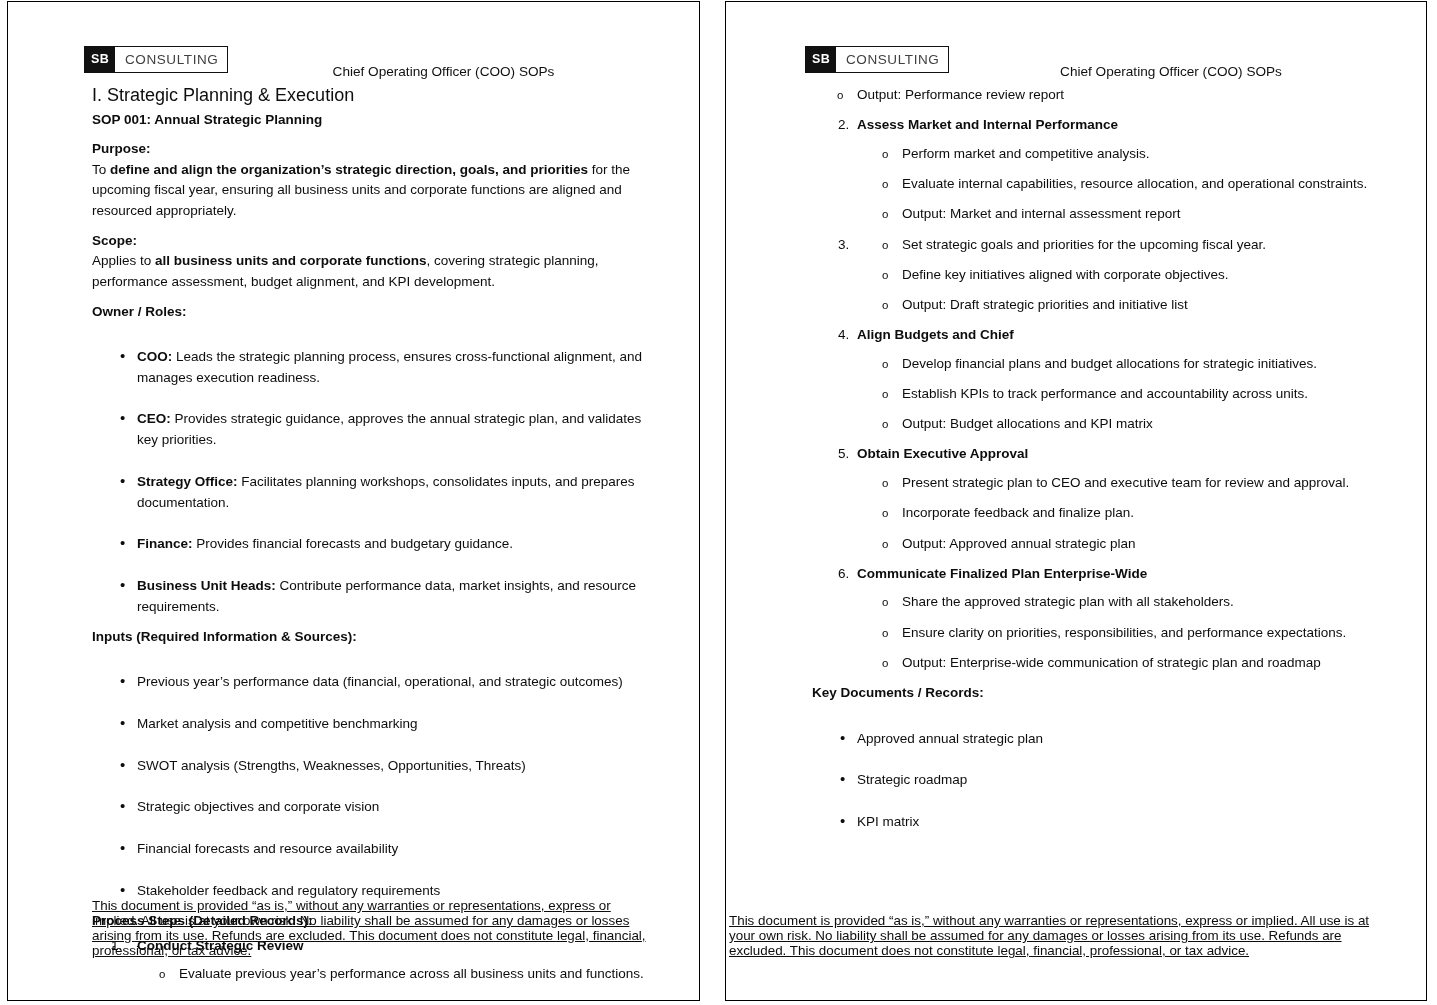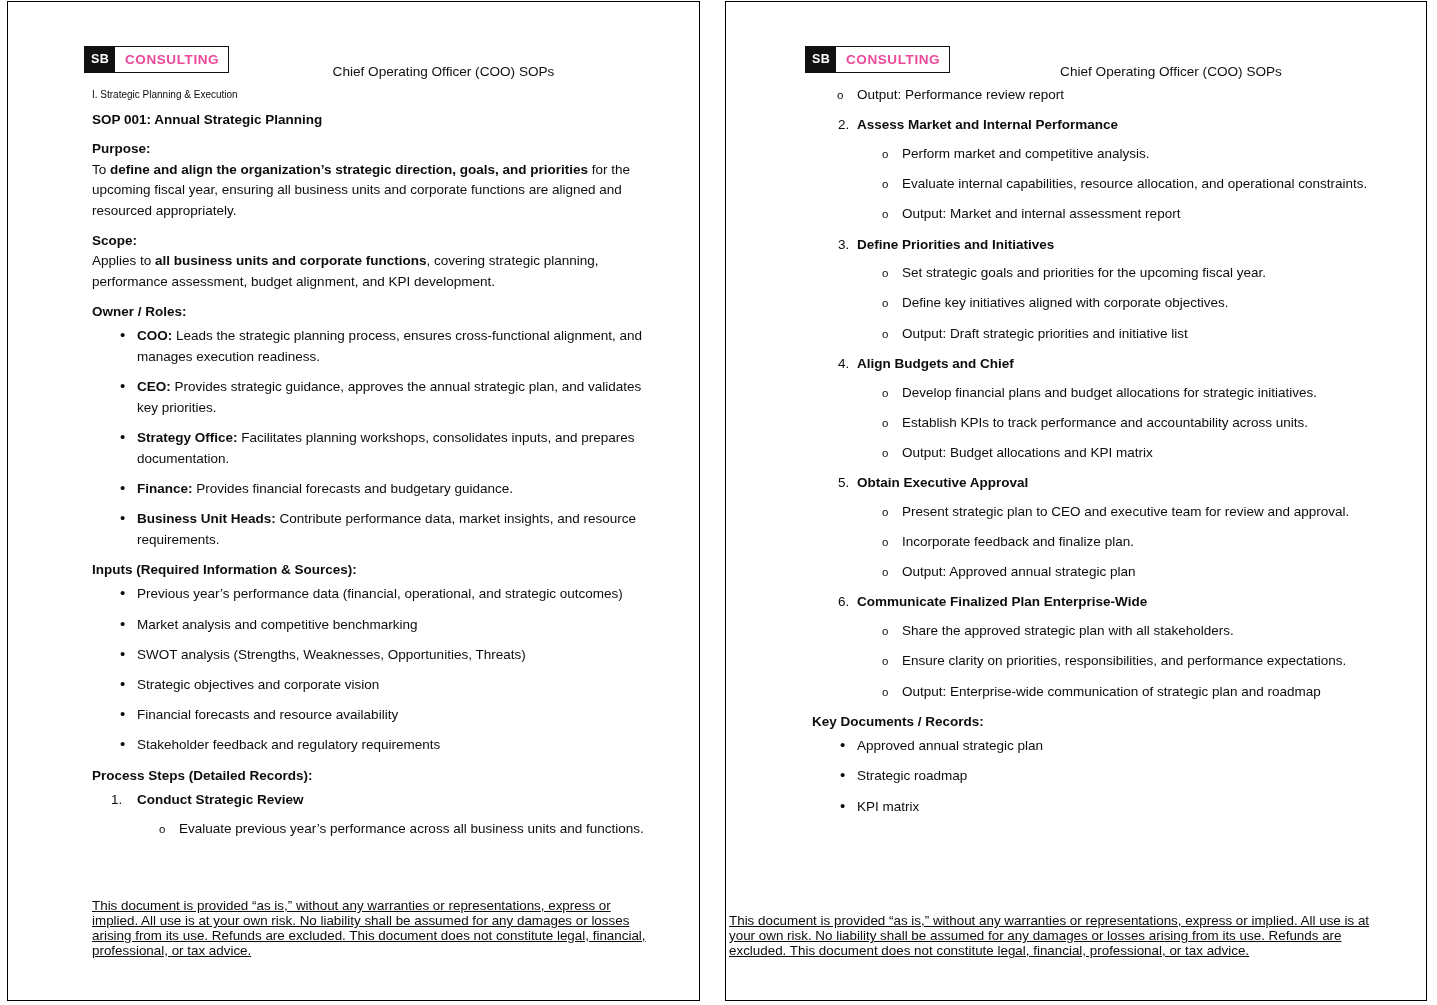--- a/index.html
+++ b/index.html
@@ -76,22 +76,22 @@
     font-weight: bold;
     font-size: 12.5px;
     letter-spacing: 0.3px;
     height: 100%;
     display: flex;
     align-items: center;
     padding: 0 6px;
     box-sizing: border-box;
   }
   .logo-word {
-    color: #ec4899;
-    font-weight: bold;
+    color: #404040;
+    font-weight: normal;
     font-size: 13.5px;
     letter-spacing: 0.6px;
     padding-left: 10px;
   }
   .header-title {
     font-size: 13.6px;
     color: #111111;
     position: absolute;
     left: 0;
     right: 0;
@@ -107,21 +107,21 @@
     padding-left: 84px;
     padding-right: 50px;
     box-sizing: border-box;
   }
   .page-right .content {
     padding-left: 86px;
     padding-right: 45px;
   }
 
   .line {
-    font-size: 10px;
+    font-size: 18px;
     line-height: 20.5px;
     margin: 0;
   }
   .section-label {
     font-size: 13.5px;
     line-height: 20.5px;
     font-weight: bold;
     margin: 0;
   }
   .gap-sm { height: 9px; }
@@ -139,20 +139,21 @@
     margin: 0;
     padding: 0;
     list-style: none;
   }
   ul.bullets > li {
     position: relative;
     padding-left: 45px;
     font-size: 13.5px;
     line-height: 20.7px;
     margin-bottom: 9.5px;
+    margin-top: 21px;
   }
   ul.bullets > li::before {
     content: "\2022";
     position: absolute;
     left: 28px;
     top: -1px;
     font-size: 15px;
   }
   ul.bullets.docs > li { padding-left: 45px; margin-bottom: 9.5px; }
 
@@ -312,21 +313,20 @@
               <span style="position: absolute; left: 26px; top: 0px; font-size: 13.5px; line-height: 20.7px;">2.</span>
               <div class="step-title">Assess Market and Internal Performance</div>
               <ul class="subs">
                 <li class="no-counter"><span>Perform market and competitive analysis.</span></li>
                 <li class="no-counter"><span>Evaluate internal capabilities, resource allocation, and operational constraints.</span></li>
                 <li class="no-counter"><b>Output:</b><span> Market and internal assessment report</span></li>
               </ul>
             </li>
             <li class="no-counter" style="counter-increment: none;">
               <span style="position: absolute; left: 26px; top: 0px; font-size: 13.5px; line-height: 20.7px;">3.</span>
-              <div class="step-title">Define Priorities and Initiatives</div>
               <ul class="subs">
                 <li class="no-counter"><span>Set strategic goals and priorities for the upcoming fiscal year.</span></li>
                 <li class="no-counter"><span>Define key initiatives aligned with corporate objectives.</span></li>
                 <li class="no-counter"><b>Output:</b><span> Draft strategic priorities and initiative list</span></li>
               </ul>
             </li>
             <li class="no-counter" style="counter-increment: none;">
               <span style="position: absolute; left: 26px; top: 0px; font-size: 13.5px; line-height: 20.7px;">4.</span>
               <div class="step-title">Align Budgets and Chief</div>
               <ul class="subs">

